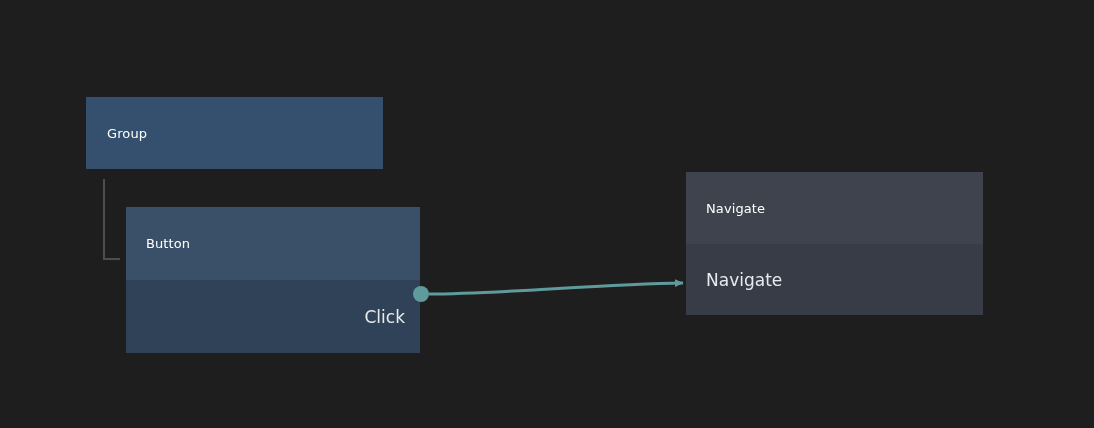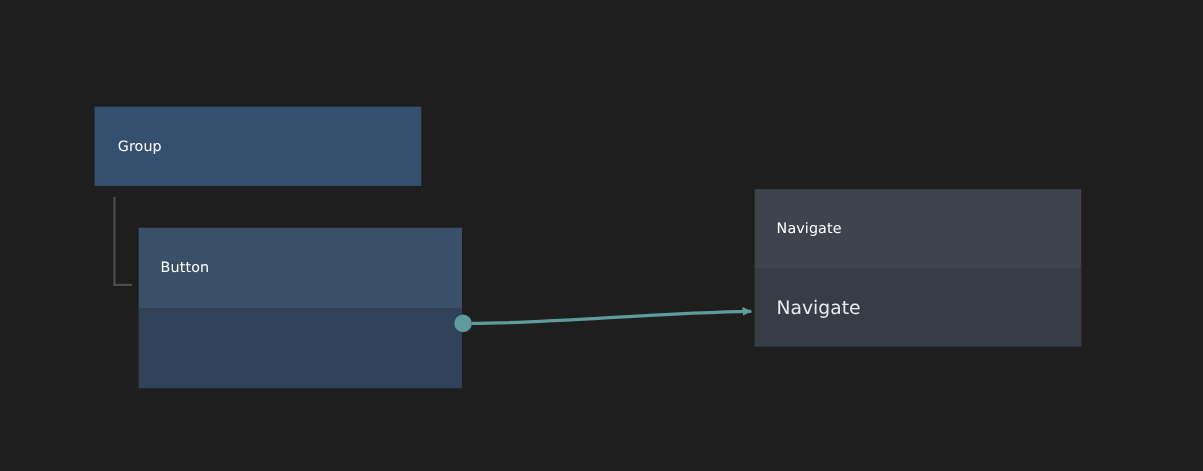--- a/index.html
+++ b/index.html
@@ -171,20 +171,25 @@
       <span class="node-title">Group</span>
     </div>
   </div>
 
   <div id="group-bracket"></div>
 
   <div class="node" id="button-node">
     <div class="node-header">
       <span class="node-title">Button</span>
     </div>
+    <div class="node-body">
+      <div class="port-row-out">
+        <span class="port-label">Click</span>
+      </div>
+    </div>
   </div>
 
   <div id="port-dot-click"></div>
 
   <div class="node" id="navigate-node">
     <div class="node-header">
       <span class="node-title">Navigate</span>
     </div>
     <div class="node-body">
       <div class="port-row-in">

